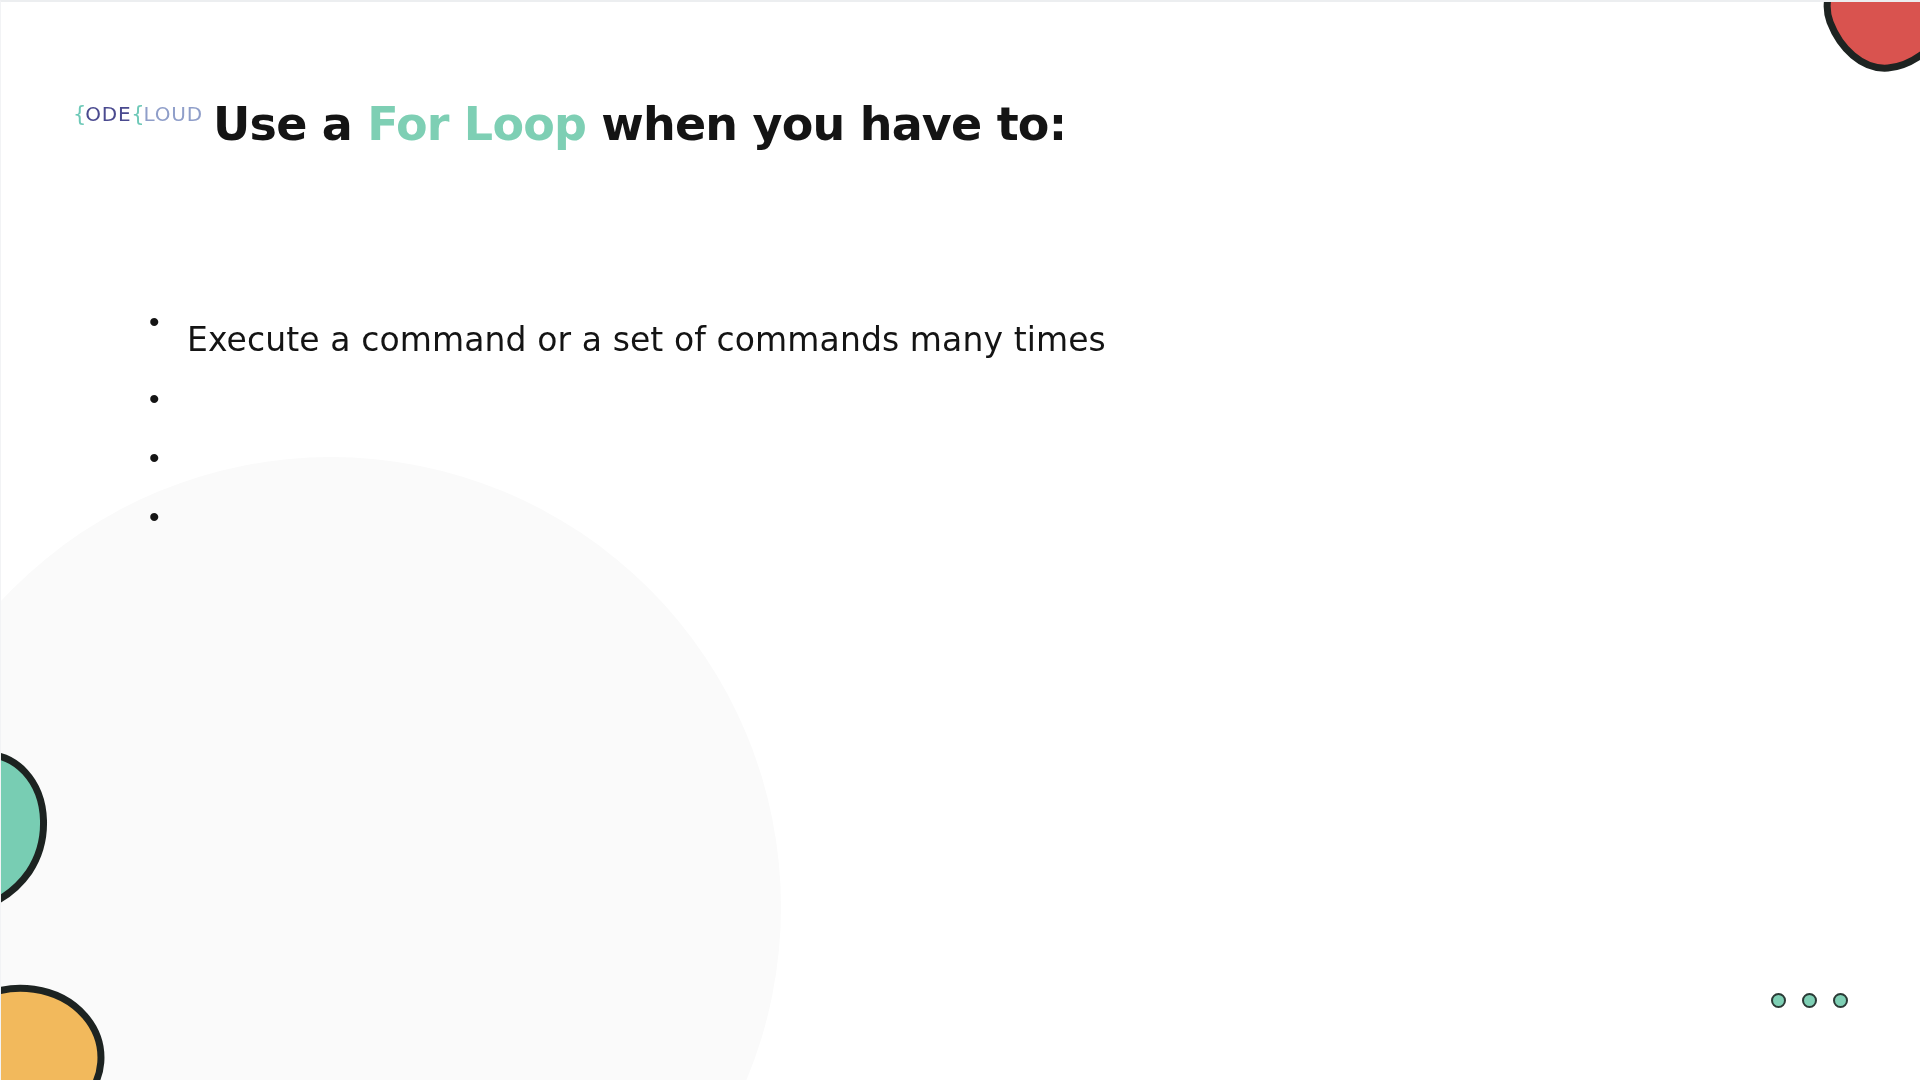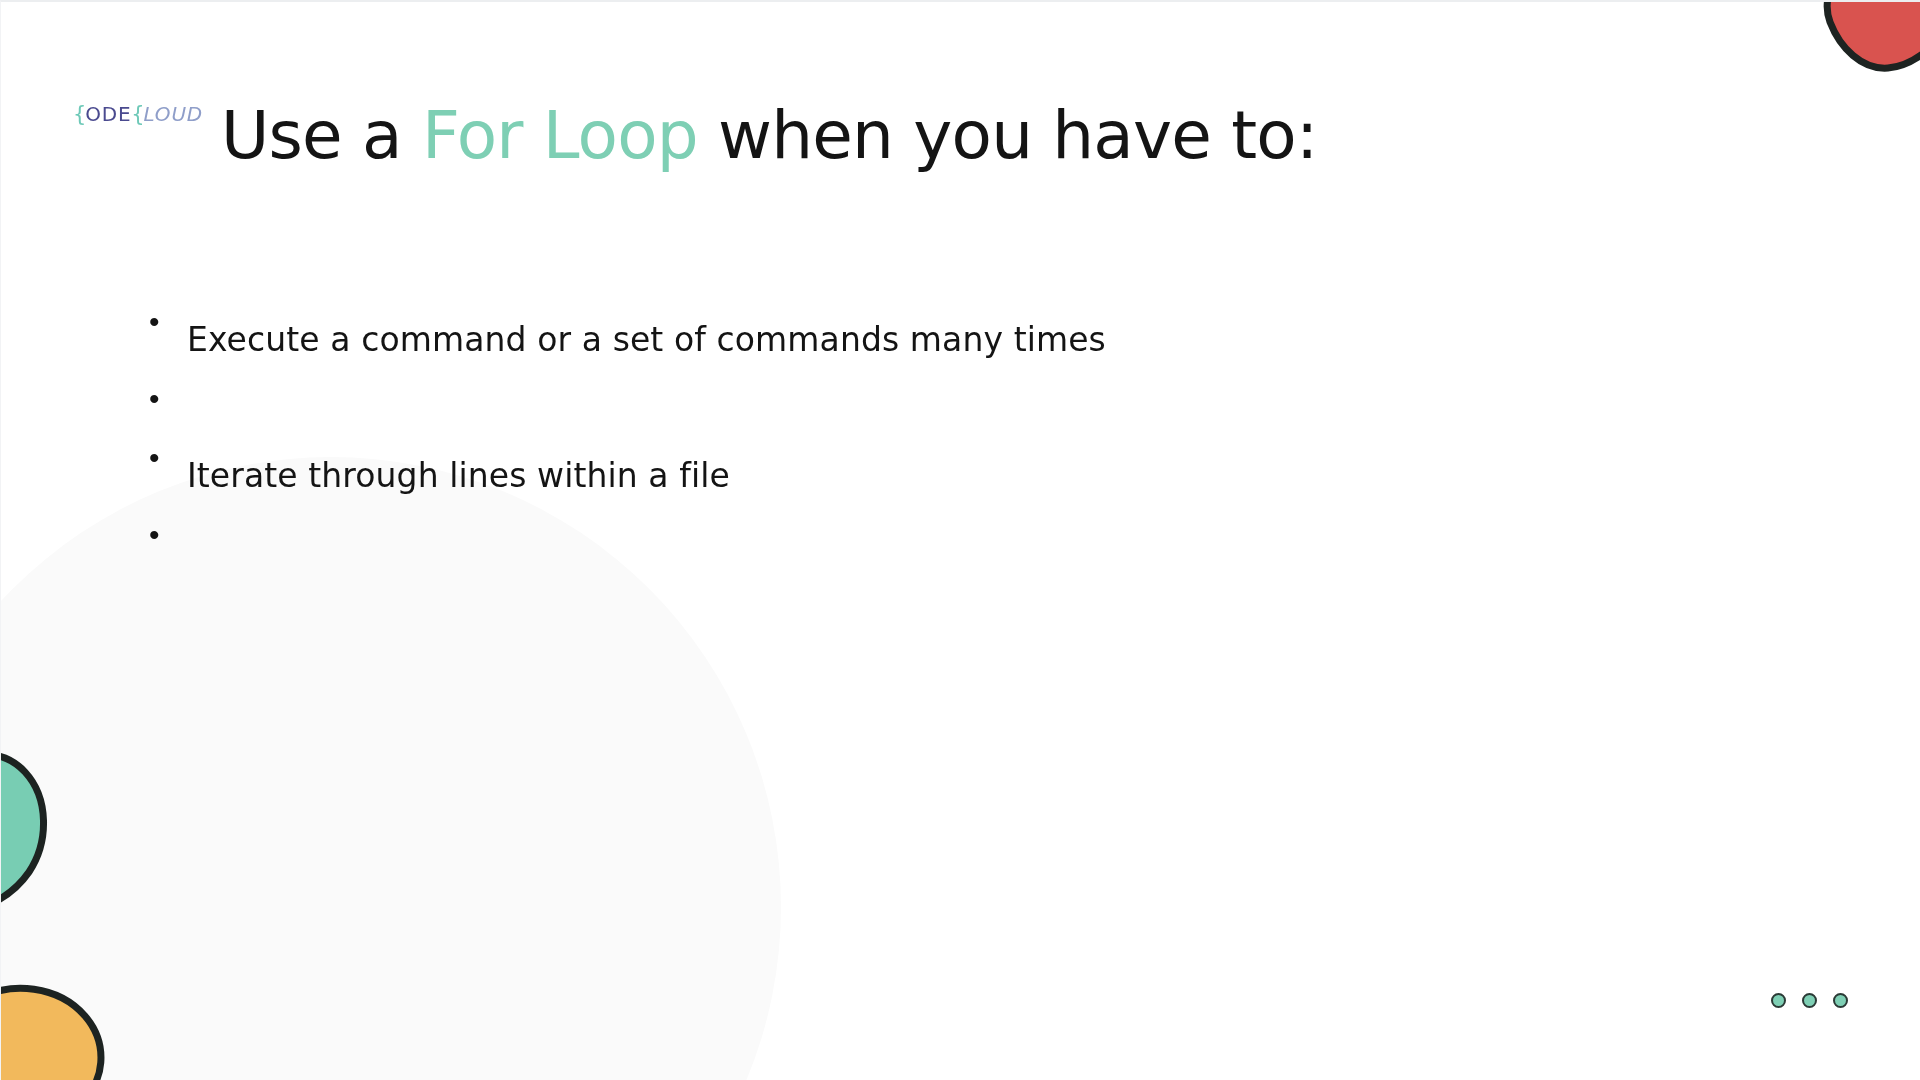--- a/index.html
+++ b/index.html
@@ -89,32 +89,31 @@
     margin-right: -2px;
   }
   .logo .kode {
     color: #4a4a8f;
     font-weight: 400;
     margin-top: 44px;
   }
   .logo .kloud {
     color: #8f9ec9;
     font-weight: 400;
-    font-style: italic;
   }
 
   
   .title {
     position: absolute;
-    left: 220px;
+    left: 212px;
     top: 96px;
     z-index: 3;
     font-family: "DejaVu Sans", sans-serif;
-    font-size: 66px;
-    font-weight: 400;
+    font-size: 46px;
+    font-weight: 700;
     letter-spacing: -0.8px;
     color: #141414;
     white-space: nowrap;
     line-height: 1.15;
   }
   .title .accent { color: #7ecfb4; }
 
   
   .bullets {
     position: absolute;
@@ -205,21 +204,20 @@
   <ul class="bullets">
     <li class="bullet-row">
       <span class="bullet-dot">•</span>
       <span class="bullet-text">Execute a command or a set of commands many times</span>
     </li>
     <li class="bullet-row">
       <span class="bullet-dot">•</span>
     </li>
     <li class="bullet-row">
       <span class="bullet-dot">•</span>
-      <span class="bullet-text">Iterate through lines within a file</span>
     </li>
     <li class="bullet-row">
       <span class="bullet-dot">•</span>
     </li>
   </ul>
 
   <div class="page-dots">
     <span class="page-dot"></span>
     <span class="page-dot"></span>
     <span class="page-dot"></span>

